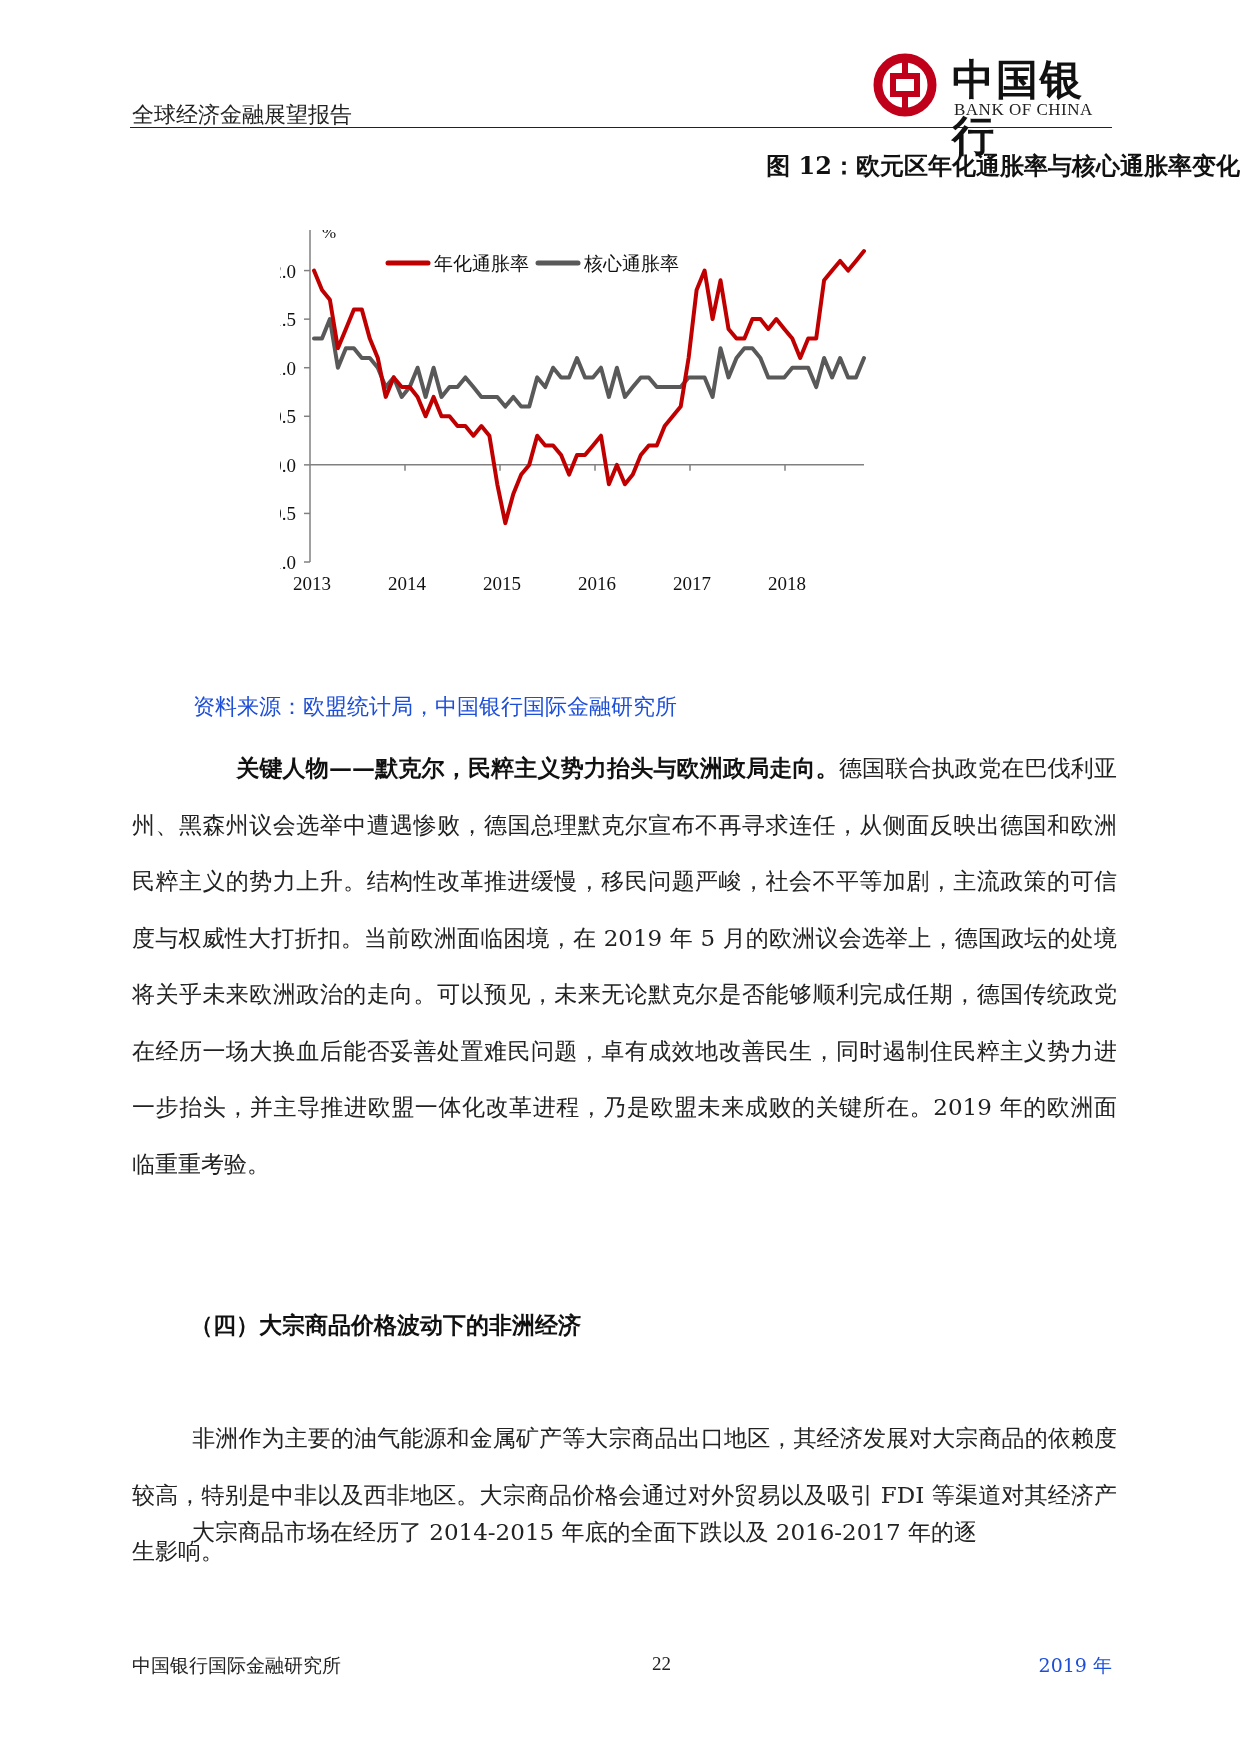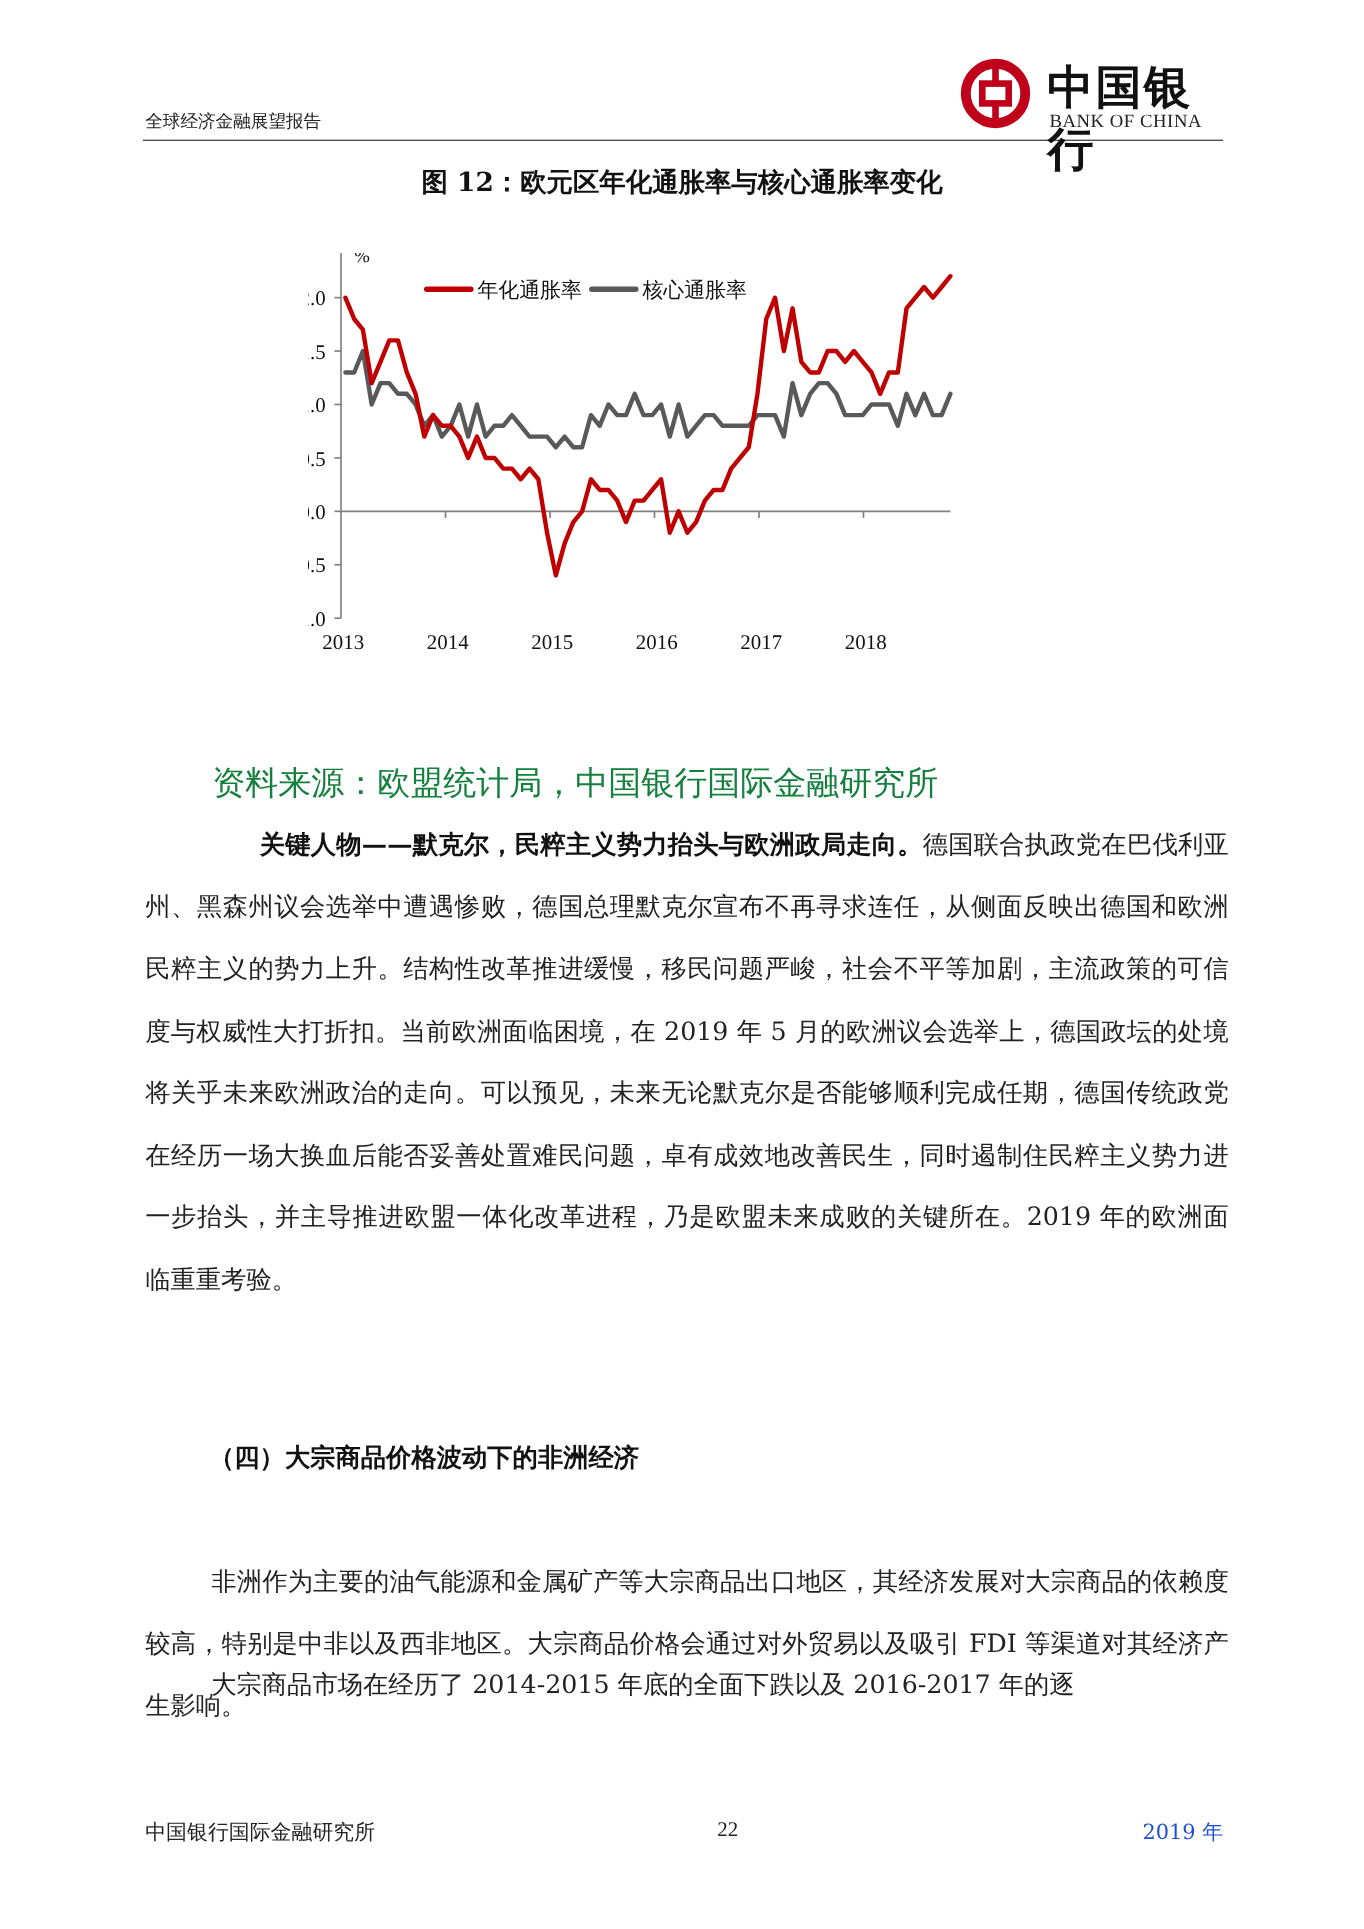--- a/index.html
+++ b/index.html
@@ -1,27 +1,27 @@
 <!DOCTYPE html>
 <html><head>
 <meta charset="utf-8">
 <style>
   html, body { margin: 0; padding: 0; background: #ffffff; }
   body { width: 1240px; height: 1754px; position: relative; overflow: hidden;
          font-family: "DejaVu Serif", "Liberation Serif", serif; color: #111; }
-  .header-title { position: absolute; left: 132px; top: 100px; font-size: 16px; color: #222; letter-spacing: 0px; }
+  .header-title { position: absolute; left: 132px; top: 100px; font-size: 22px; color: #222; letter-spacing: 0px; }
   .header-rule { position: absolute; left: 130px; top: 127px; width: 982px; height: 0; border-top: 1.5px solid #222; }
   .logo { position: absolute; left: 872px; top: 50px; width: 240px; height: 75px; }
   .logo-mark { position: absolute; left: 0; top: 2px; width: 66px; height: 66px; }
   .logo-cn { position: absolute; left: 80px; top: 2px; font-size: 42px; font-weight: bold; color: #111; letter-spacing: 2px; font-family: "DejaVu Serif", serif; }
   .logo-en { position: absolute; left: 82px; top: 50px; font-size: 17px; color: #222; font-family: "Liberation Serif", serif; letter-spacing: 0.5px; }
-  .fig-title { position: absolute; left: 0; width: 1240px; top: 150px; text-align: center; font-size: 24px; font-weight: bold; font-family: "DejaVu Serif", serif; }
+  .fig-title { position: absolute; left: 0; width: 1240px; top: 150px; text-align: right; font-size: 24px; font-weight: bold; font-family: "DejaVu Serif", serif; }
   .chart { position: absolute; left: 280px; top: 230px; width: 700px; height: 440px; }
   .chart svg text { font-family: "Liberation Serif", serif; }
-  .source { position: absolute; left: 193px; top: 692px; font-size: 30px; color: #15803d; }
+  .source { position: absolute; left: 193px; top: 692px; font-size: 22px; color: #1d4ed8; }
   .para { position: absolute; left: 132px; width: 985px; font-size: 23px; line-height: 56.5px; color: #222; text-align: justify; }
   .para .indent { display: inline-block; width: 60px; }
   .para b { font-weight: bold; color: #111; margin-left: 44px; }
   .section-h { position: absolute; left: 190px; top: 1290px; font-size: 23px; font-weight: bold; color: #111; margin-top: 20px; }
   .footer-left { position: absolute; left: 132px; top: 1653px; font-size: 19px; color: #222; }
   .footer-center { position: absolute; left: 652px; top: 1653px; font-size: 19px; color: #222; font-family: "Liberation Serif", serif; }
   .footer-right { position: absolute; right: 128px; top: 1653px; font-size: 19px; color: #1d4ed8; }
 </style>
 </head>
 <body>

